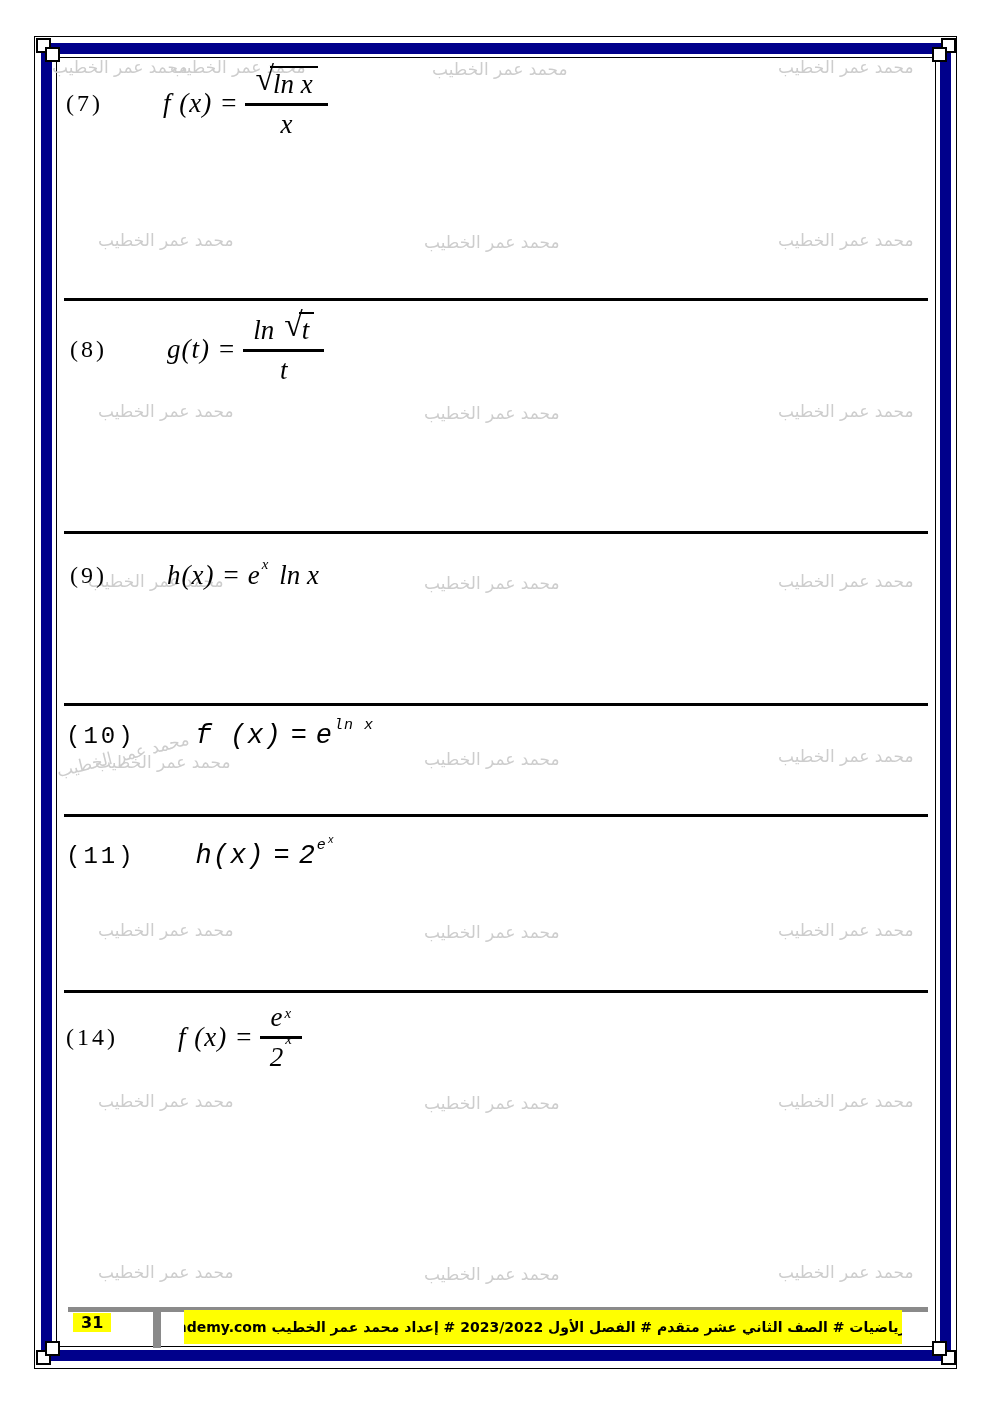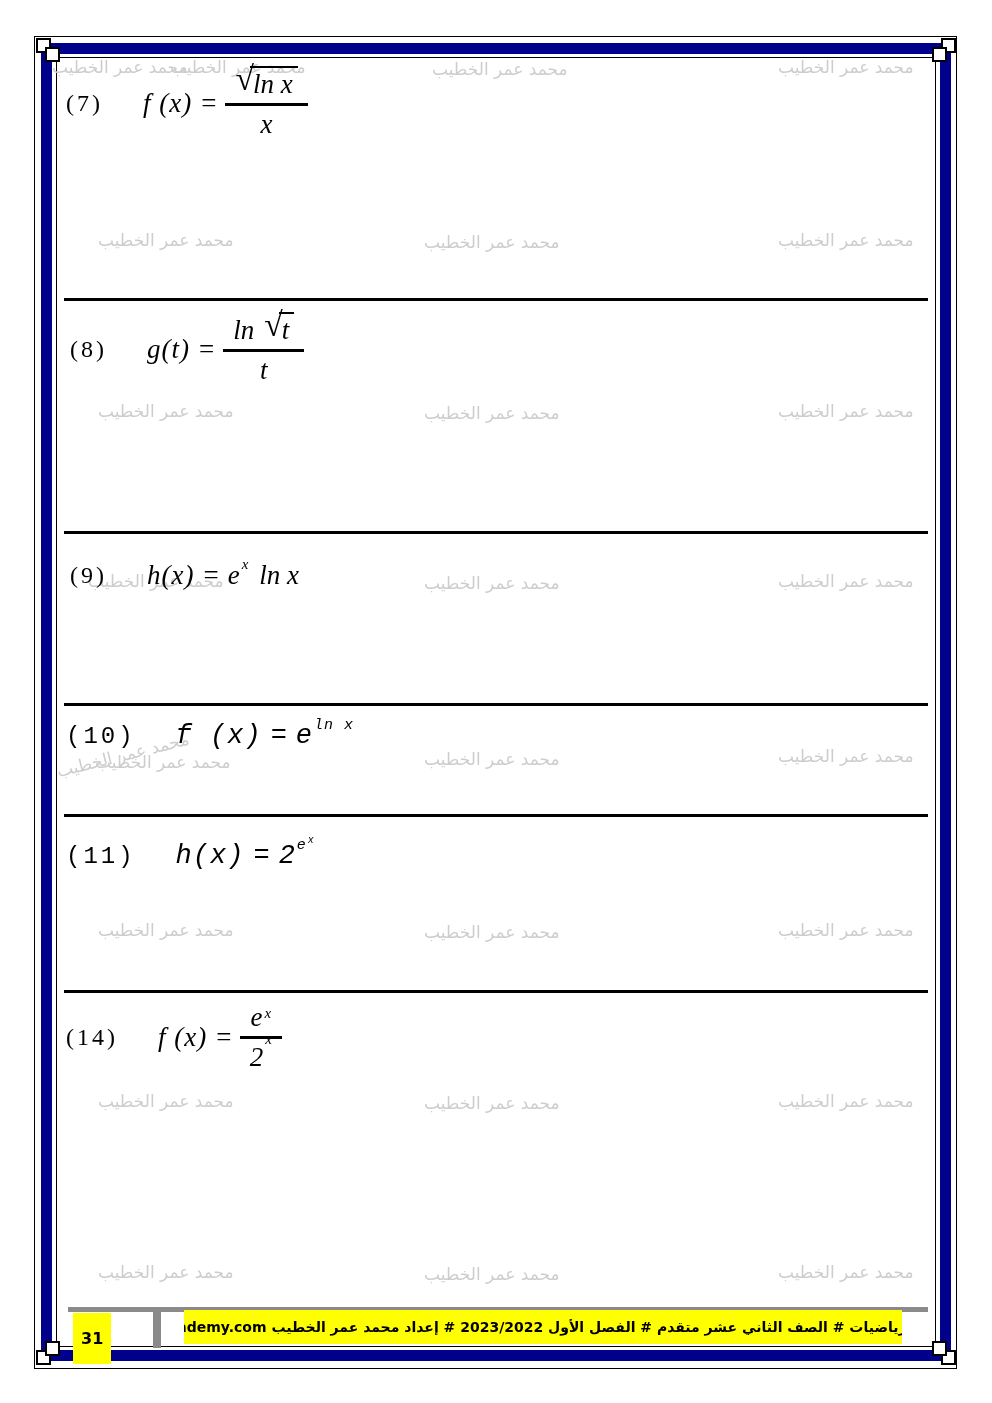--- a/index.html
+++ b/index.html
@@ -22,39 +22,39 @@
   
   .wm{
     position:absolute;color:var(--wm);font-size:17px;white-space:nowrap;
     direction:rtl;font-family:"DejaVu Sans",sans-serif;letter-spacing:1px;
   }
   
   .question{position:absolute;display:flex;align-items:center;font-size:27px;}
   .qlabel{font-size:24px;letter-spacing:3px;}
   .formula{display:flex;align-items:center;margin-left:40px;font-style:italic;}
   .eq{margin:0 9px;font-style:normal;}
-  .lhs{letter-spacing:1px;}
+  .lhs{letter-spacing:1px;margin-left:20px;}
   .frac{display:inline-flex;flex-direction:column;align-items:center;vertical-align:middle;}
   .frac .num{border-bottom:3px solid var(--ink);padding:0 10px 3px;display:flex;align-items:flex-end;}
   .frac .den{padding-top:3px;display:flex;align-items:flex-start;}
   .sqrt{display:inline-flex;align-items:flex-start;}
   .rad{font-style:normal;font-size:1.25em;line-height:1;margin-right:-4px;transform:translateY(-4px);}
   .radbody{border-top:2px solid var(--ink);padding:1px 5px 0 3px;}
   .sup{font-size:15px;position:relative;top:-11px;margin-left:2px;font-style:italic;letter-spacing:1px;}
   .supsup{font-size:10px;position:relative;top:-6px;margin-left:1px;}
   .mspace{display:inline-block;width:10px;}
   
   .sep{position:absolute;left:64px;width:864px;height:3px;background:var(--ink);}
   
   .footer-hline{position:absolute;left:68px;top:1307px;width:860px;height:5px;background:var(--gray);}
   .footer-vbar{position:absolute;left:153px;top:1307px;width:8px;height:41px;background:var(--gray);}
   .page-number{
     position:absolute;left:73px;top:1313px;background:var(--yellow);
     font-family:"DejaVu Sans",sans-serif;font-weight:bold;font-size:16px;
-    padding:16px 8px;line-height:1.2;
+    padding:0 8px;line-height:1.2;
   }
   .footer-bar{
     position:absolute;left:184px;top:1310px;width:718px;height:34px;
     background:var(--yellow);display:flex;align-items:center;justify-content:center;
     direction:rtl;font-family:"DejaVu Sans",sans-serif;font-weight:bold;font-size:14px;
     white-space:nowrap;overflow:hidden;
   }
 </style>
 </head>
 <body>

